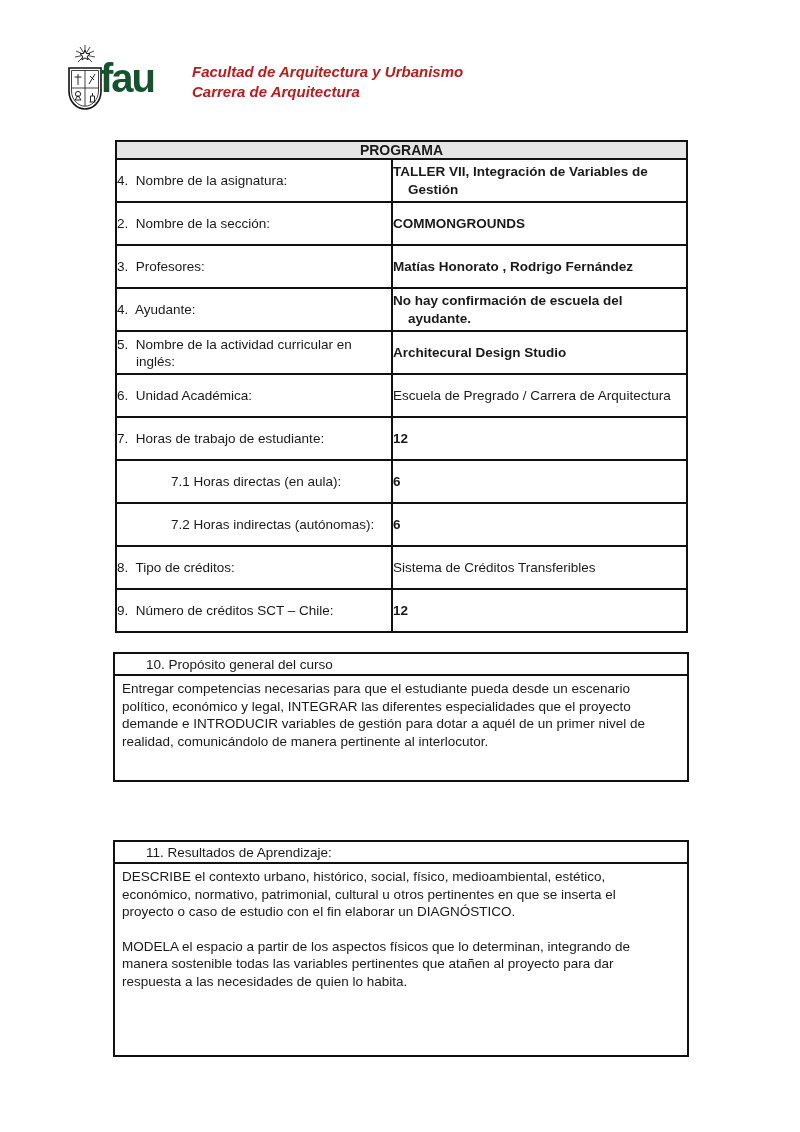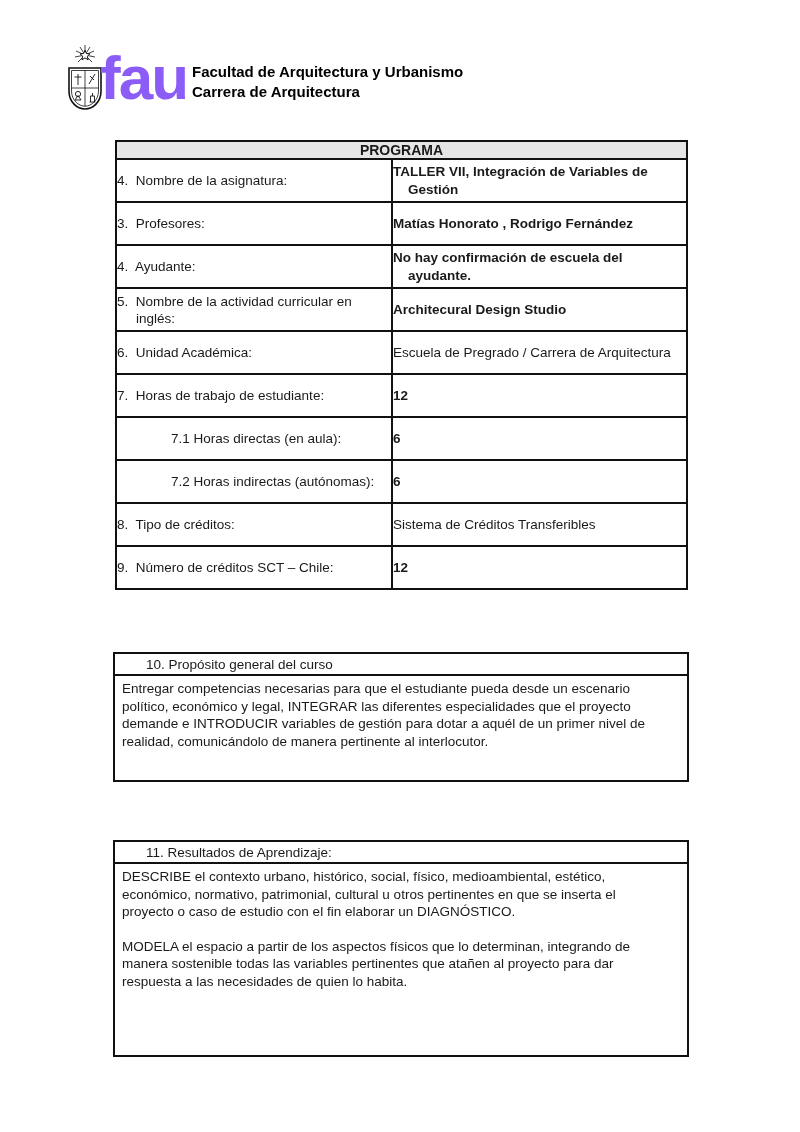--- a/index.html
+++ b/index.html
@@ -10,26 +10,26 @@
     background: #ffffff;
     color: #1a1a1a;
     font-family: "Liberation Sans", sans-serif;
     overflow: hidden;
   }
 
   
   .crest { position: absolute; left: 64px; top: 44px; }
   .fau-word {
     position: absolute; left: 100px; top: 47px;
-    font-size: 62px; font-weight: bold; line-height: 62px;
-    letter-spacing: -2px; color: #8b5cf6;
+    font-size: 40px; font-weight: bold; line-height: 62px;
+    letter-spacing: -2px; color: #14532d;
   }
   .fac-lines {
     position: absolute; left: 192px; top: 62px;
-    font-size: 15px; font-weight: bold; line-height: 20px; color: #000000;
+    font-size: 15px; font-weight: bold; line-height: 20px; color: #b91c1c; font-style: italic;
   }
 
   
   table.programa {
     position: absolute; left: 115px; top: 140px;
     width: 571px;
     border-collapse: collapse;
     table-layout: fixed;
     font-size: 13.5px;
   }
@@ -124,20 +124,26 @@
     </tr>
   </thead>
   <tbody>
     <tr>
       <td class="lbl"><span class="lbl-t">4.  Nombre de la asignatura:</span></td>
       <td class="val bold hang">
           <span class="val-t">TALLER VII, Integración de Variables de Gestión</span>
         </td>
     </tr>
     <tr>
+      <td class="lbl"><span class="lbl-t">2.  Nombre de la sección:</span></td>
+      <td class="val bold">
+          <span class="val-t">COMMONGROUNDS</span>
+        </td>
+    </tr>
+    <tr>
       <td class="lbl"><span class="lbl-t">3.  Profesores:</span></td>
       <td class="val bold">
           <span class="val-t">Matías Honorato , Rodrigo Fernández</span>
         </td>
     </tr>
     <tr>
       <td class="lbl"><span class="lbl-t">4.  Ayudante:</span></td>
       <td class="val bold hang">
           <span class="val-t">No hay confirmación de escuela del ayudante.</span>
         </td>

